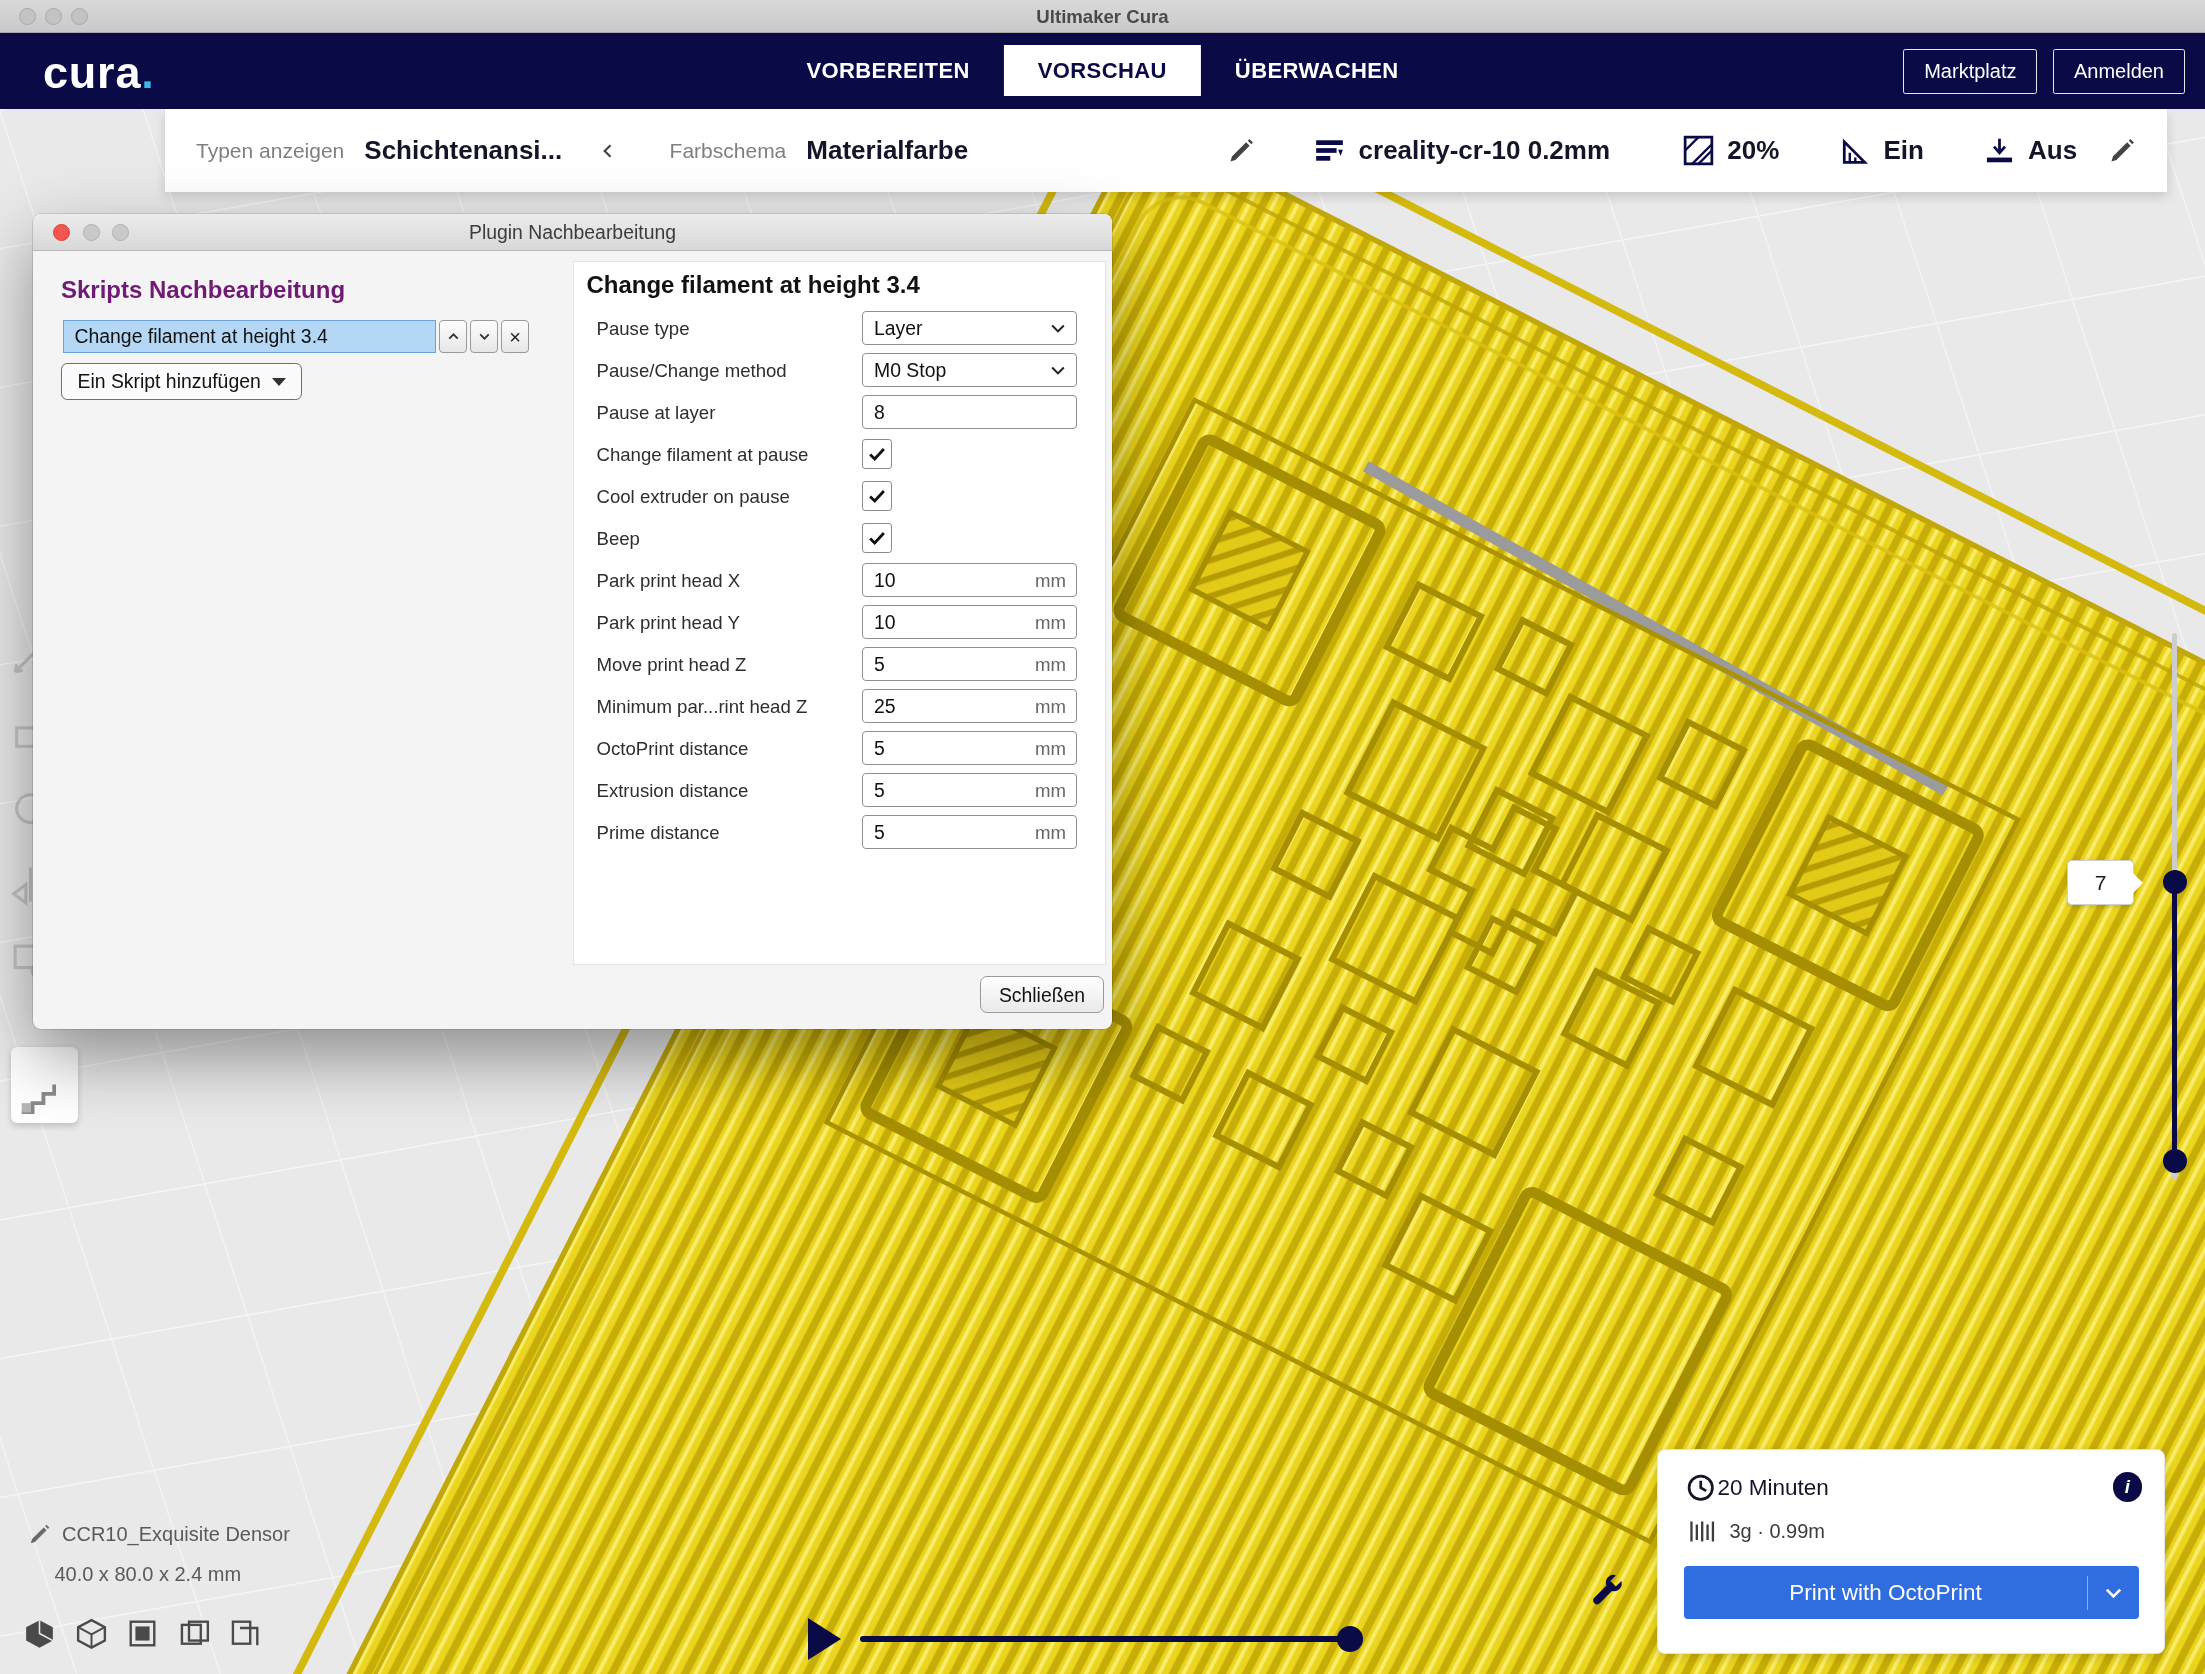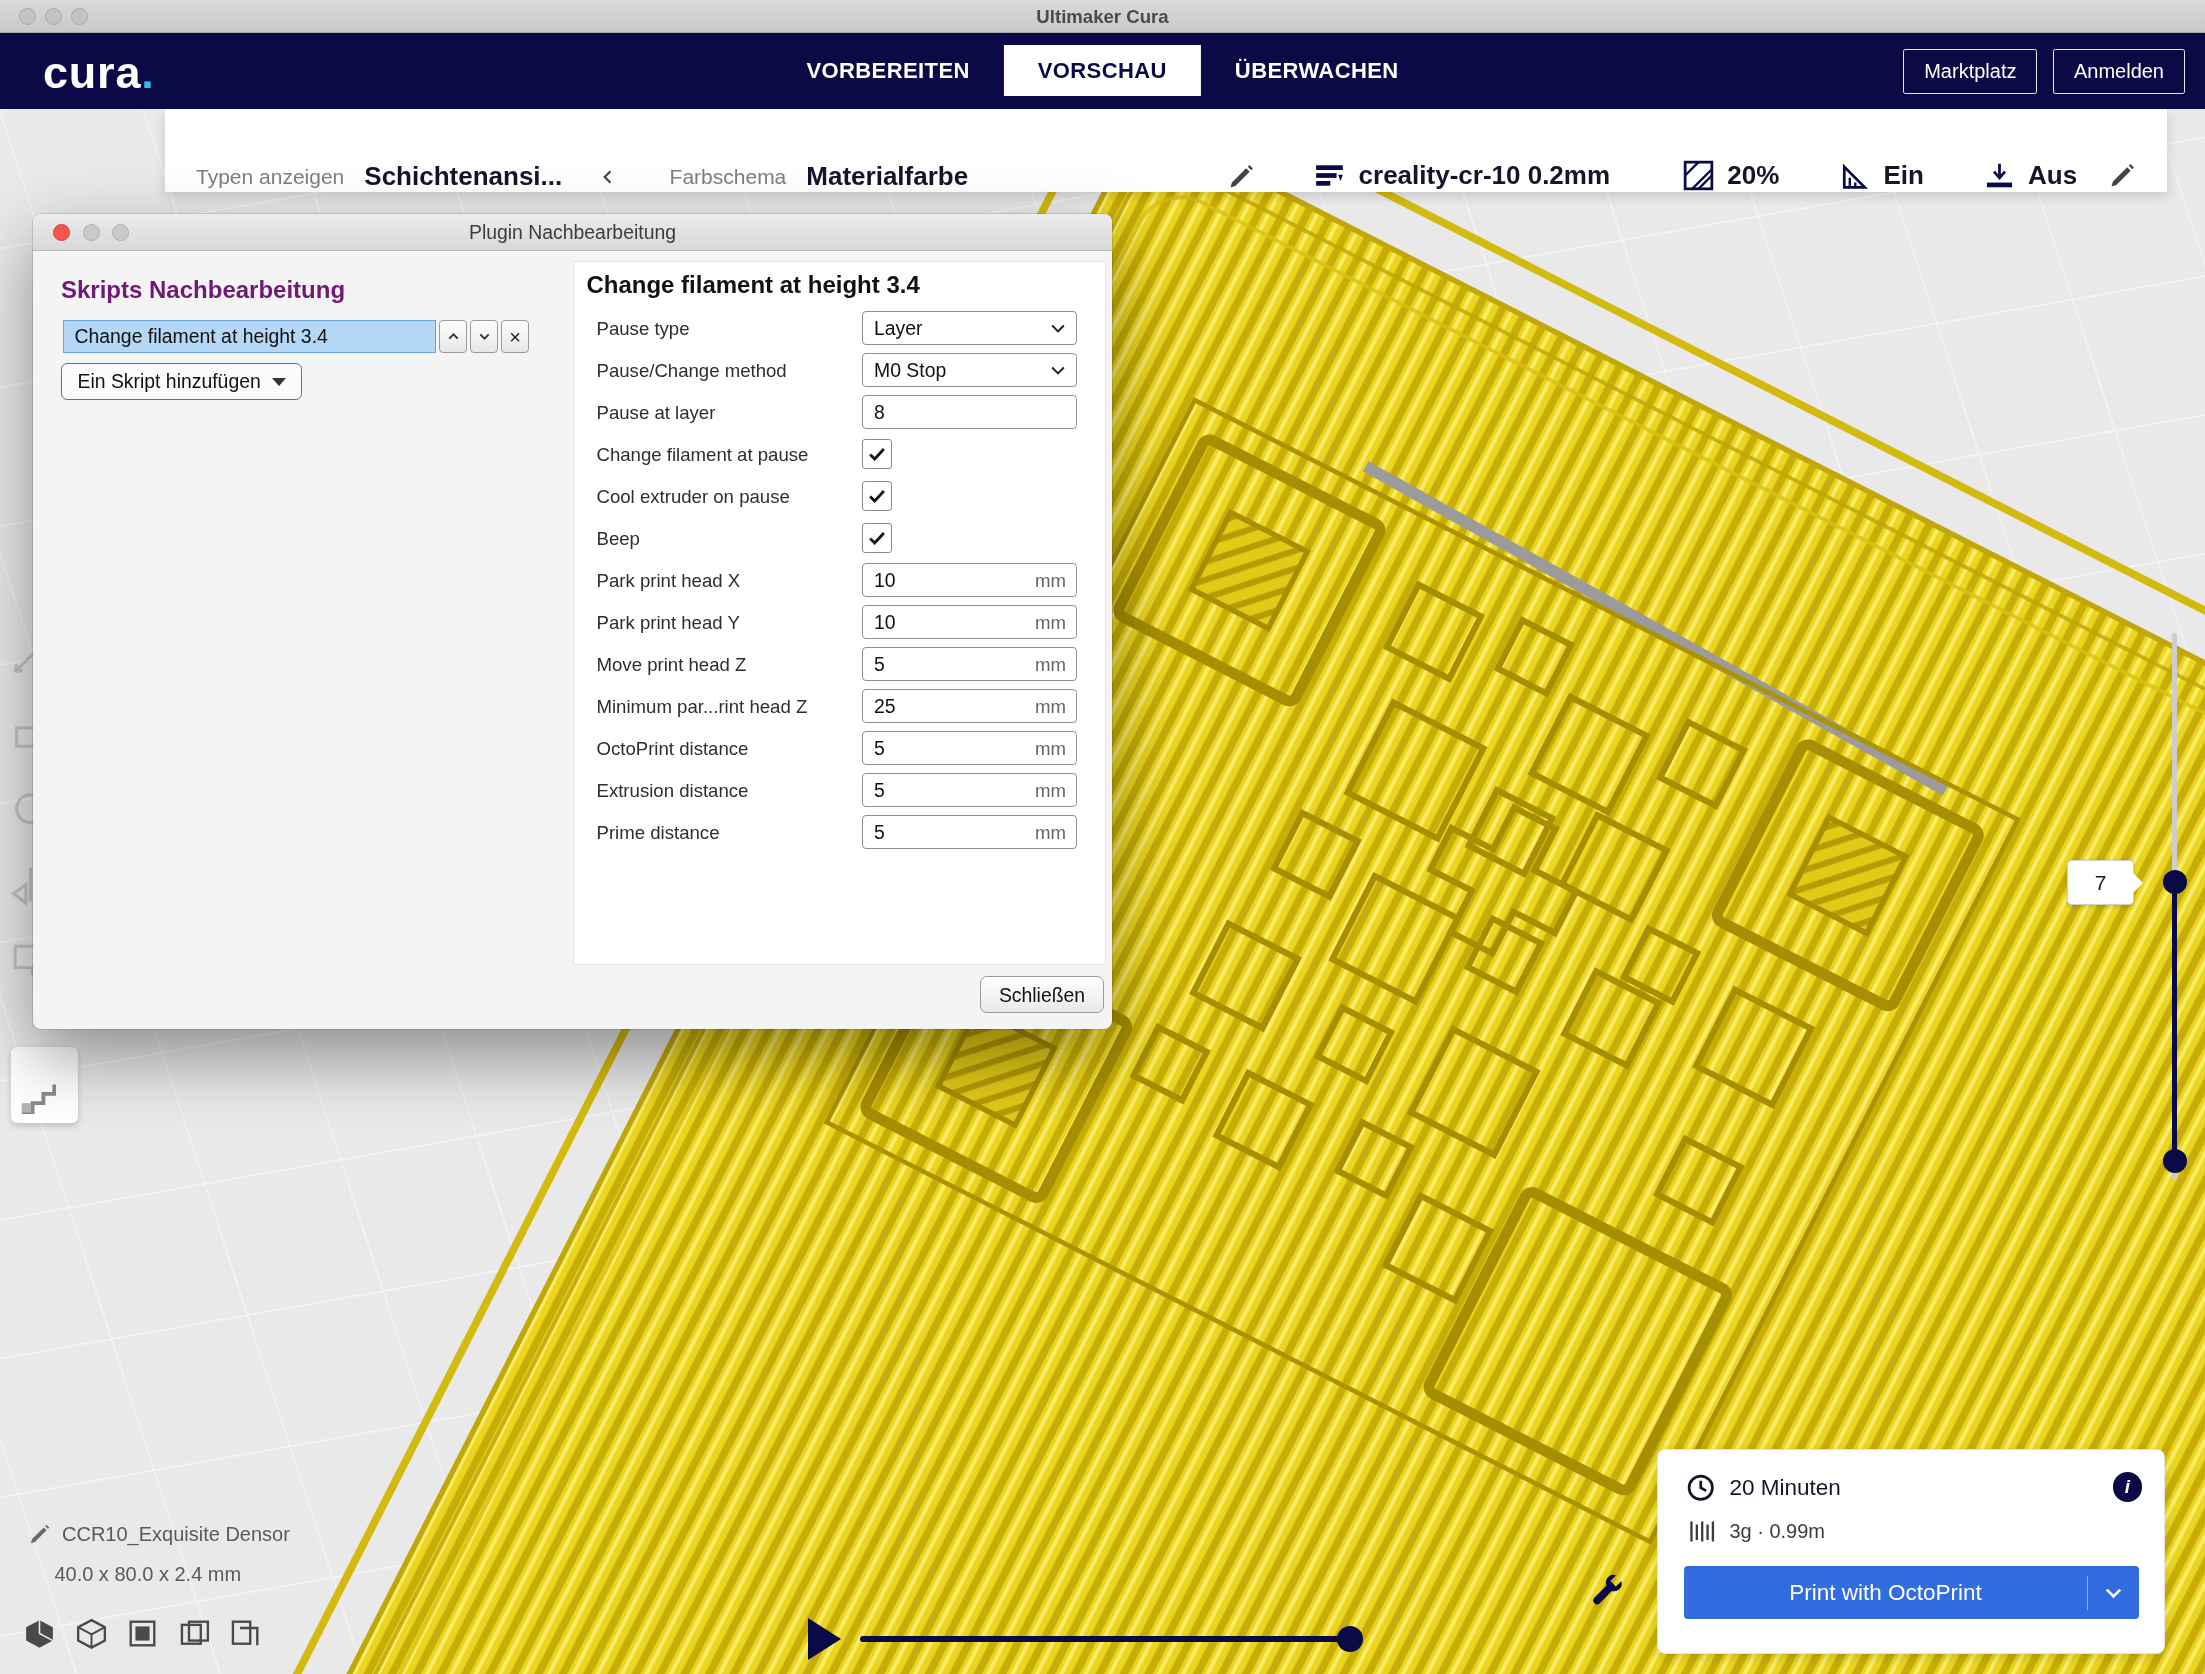--- a/index.html
+++ b/index.html
@@ -21,21 +21,21 @@
   #tabs { position:absolute; left:50%; top:12.4px; transform:translateX(-50%); display:flex; height:51px; }
   .tab { height:51px; line-height:51px; padding:0 34px; color:#fff; font-size:22px; font-weight:bold;
     letter-spacing:0.4px; cursor:default; }
   .tab.active { background:#fff; color:#0a0a46; }
   #header-actions { position:absolute; right:20px; top:15.5px; display:flex; gap:15.5px; }
   .hbtn { height:45px; line-height:42px; padding:0 20px; border:1.6px solid #e8e8e8; border-radius:2.3px;
     color:#fff; font-size:20px; }
 
   
   #stagebar { position:absolute; left:165px; top:109px; width:2002px; height:83px; background:#fff;
-    box-shadow:0 4.7px 11px rgba(0,0,0,0.15); z-index:20; display:flex; align-items:flex-end; }
+    box-shadow:0 4.7px 11px rgba(0,0,0,0.15); z-index:20; display:flex; align-items:center; }
   .sb-sec { display:flex; align-items:center; }
   .sb-div { width:1.6px; background:#e6e6e6; }
   .sb-label { color:#7f7f7f; font-size:21px; }
   .sb-value { color:#15152a; font-size:26px; font-weight:600; }
   .chev-left { width:20px; height:20px; }
   .sb-icon { width:33px; height:33px; flex:0 0 auto; }
   .pencil { width:28px; height:28px; }
 
   
   #viewport { position:absolute; left:0; top:109px; z-index:1; }
@@ -72,21 +72,21 @@
   #model-dims { margin-top:17px; margin-left:26.4px; font-size:20px; }
   #view-icons { position:absolute; left:23px; top:1617px; display:flex; gap:18.6px; z-index:6; }
   #view-icons svg { width:33px; height:33px; }
 
   
   #wrench-btn { position:absolute; left:1587px; top:1570px; width:39px; height:39px; z-index:6; }
 
   
   #print-card { position:absolute; left:1657px; top:1449px; width:508px; height:205px; background:#fff;
     border:0.8px solid #e3e3e3; border-radius:7.8px; box-shadow:0 3.1px 11px rgba(0,0,0,0.12); z-index:8; }
-  #pc-time-row { position:absolute; left:28px; top:23px; display:flex; align-items:center; gap:14px;
+  #pc-time-row { position:absolute; left:28px; top:23px; display:flex; align-items:center; gap:2px;
     font-size:22.5px; color:#15152a; }
   #pc-info { position:absolute; right:22px; top:22px; width:29.5px; height:29.5px; border-radius:50%;
     background:#0a0a46; color:#fff; text-align:center; line-height:29.5px; font-size:18.6px; font-weight:bold; font-style:italic; }
   #pc-mat-row { position:absolute; left:31px; top:70px; display:flex; align-items:center; gap:14px;
     font-size:20px; color:#3c3c3c; }
   #print-btn { position:absolute; left:26.4px; top:116px; width:455px; height:53px; background:#2f6de1;
     border-radius:3.9px; color:#fff; display:flex; align-items:center; z-index:9; }
   #print-btn .pb-label { flex:1; text-align:center; font-size:22.5px; }
   #print-btn .pb-split { width:1.6px; height:34px; background:rgba(255,255,255,0.45); }
   #print-btn .pb-caret { width:51px; display:flex; justify-content:center; }

